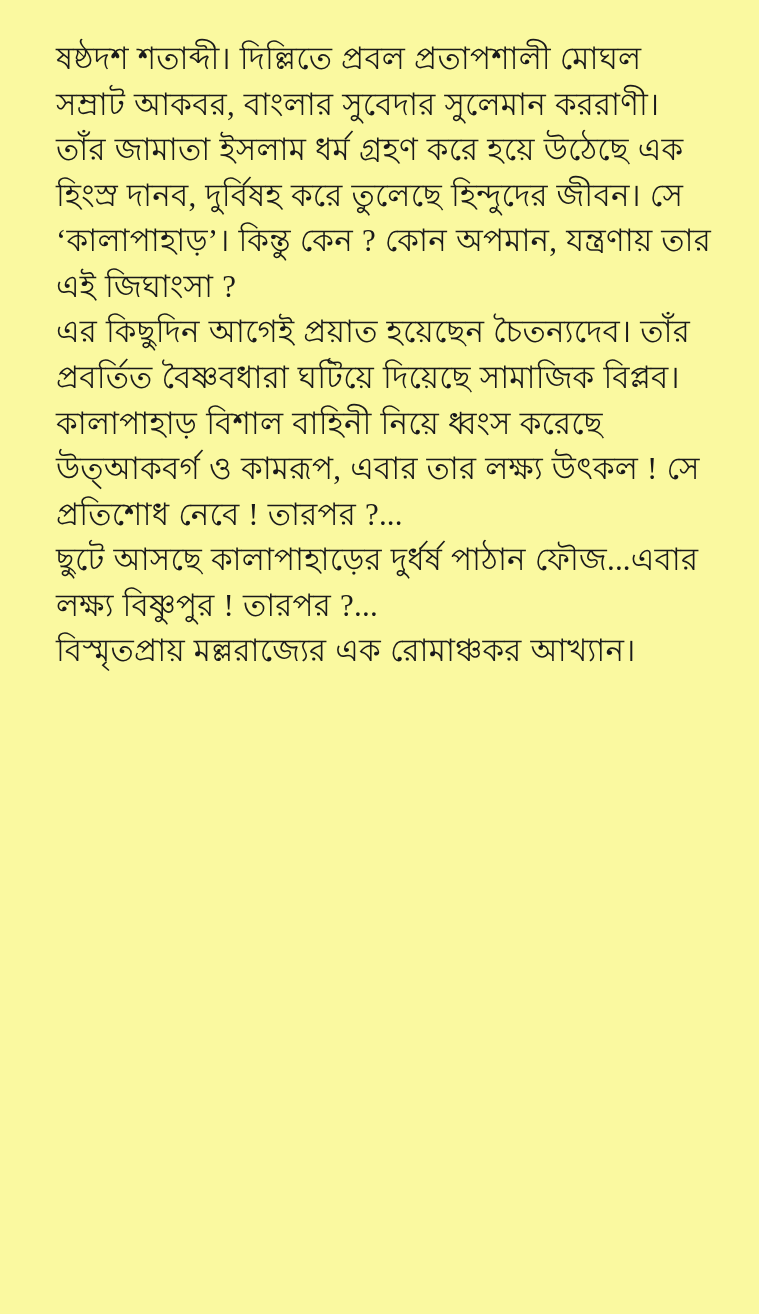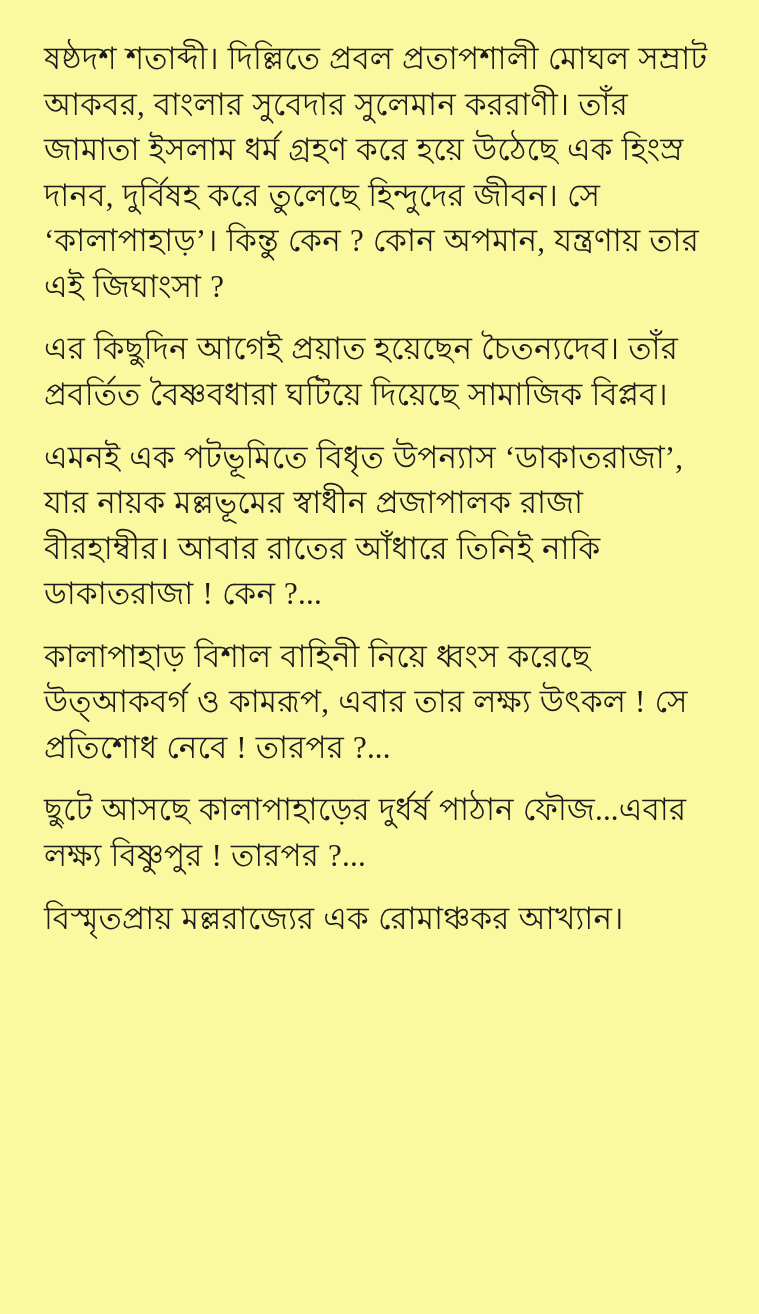--- a/index.html
+++ b/index.html
@@ -11,42 +11,41 @@
     height: 1314px;
     background: #faf9a0;
     font-family: "Liberation Serif", "DejaVu Serif", serif;
     overflow: hidden;
   }
   .page {
     box-sizing: border-box;
     width: 759px;
     height: 1314px;
     background: #faf9a0;
-    padding: 36px 44px 20px 44px;
+    padding: 36px 44px 20px 56px;
   }
   .blurb {
     color: #1a1a1a;
   }
   .para {
     margin: 0;
     font-size: 31px;
     line-height: 1.47;
     letter-spacing: 0.2px;
     text-align: left;
     word-spacing: 1px;
   }
   .para + .para {
-    margin-top: 17px;
+    margin-top: 0px;
   }
 </style>
 </head>
 <body>
 
 <div class="page">
   <div class="blurb">
     <p class="para">ষষ্ঠদশ শতাব্দী। দিল্লিতে প্রবল প্রতাপশালী মোঘল সম্রাট আকবর, বাংলার সুবেদার সুলেমান কররাণী। তাঁর জামাতা ইসলাম ধর্ম গ্রহণ করে হয়ে উঠেছে এক হিংস্র দানব, দুর্বিষহ করে তুলেছে হিন্দুদের জীবন। সে ‘কালাপাহাড়’। কিন্তু কেন ? কোন অপমান, যন্ত্রণায় তার এই জিঘাংসা ?</p>
     <p class="para">এর কিছুদিন আগেই প্রয়াত হয়েছেন চৈতন্যদেব। তাঁর প্রবর্তিত বৈষ্ণবধারা ঘটিয়ে দিয়েছে সামাজিক বিপ্লব।</p>
-    <p class="para">এমনই এক পটভূমিতে বিধৃত উপন্যাস ‘ডাকাতরাজা’, যার নায়ক মল্লভূমের স্বাধীন প্রজাপালক রাজা বীরহাম্বীর। আবার রাতের আঁধারে তিনিই নাকি ডাকাতরাজা ! কেন ?...</p>
     <p class="para">কালাপাহাড় বিশাল বাহিনী নিয়ে ধ্বংস করেছে উত্আকবর্গ ও কামরূপ, এবার তার লক্ষ্য উৎকল ! সে প্রতিশোধ নেবে ! তারপর ?...</p>
     <p class="para">ছুটে আসছে কালাপাহাড়ের দুর্ধর্ষ পাঠান ফৌজ...এবার লক্ষ্য বিষ্ণুপুর ! তারপর ?...</p>
     <p class="para">বিস্মৃতপ্রায় মল্লরাজ্যের এক রোমাঞ্চকর আখ্যান।</p>
   </div>
 </div>
 
 </body></html>

